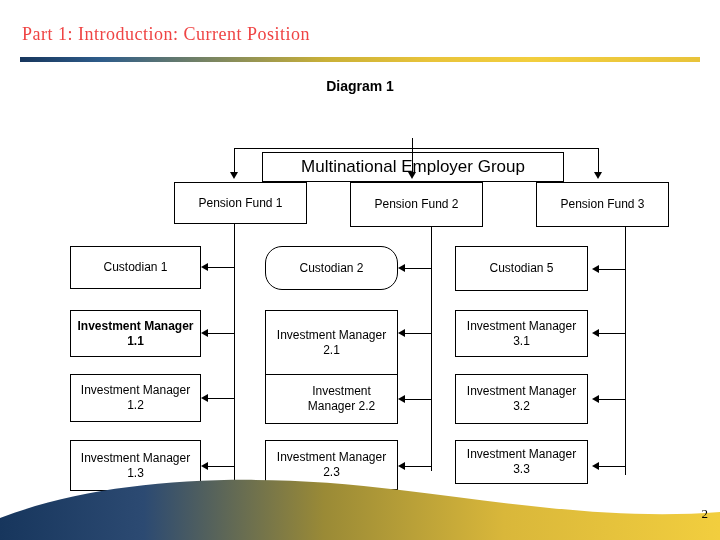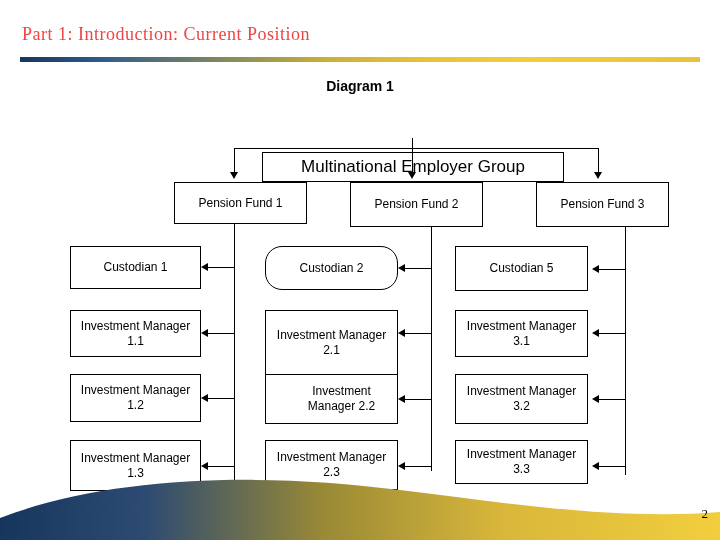--- a/index.html
+++ b/index.html
@@ -140,21 +140,21 @@
   <div class="arrow-down" style="left:594px; top:172px;"></div>
 
   <div class="node" style="left:174px; top:182px; width:133px; height:42px;">Pension Fund 1</div>
 
   <div class="line vline" style="left:234px; top:224px; height:258px;"></div>
 
   <div class="node" style="left:70px; top:246px; width:131px; height:43px;">Custodian 1</div>
   <div class="line hline" style="left:208px; top:267px; width:26px;"></div>
   <div class="arrow-left" style="left:201px; top:263px;"></div>
 
-  <div class="node" style="left:70px; top:310px; width:131px; height:47px;">
+  <div class="node" style="left:70px; top:310px; width:131px; height:47px;font-weight:bold;">
     <span>Investment Manager 1.1</span>
   </div>
   <div class="line hline" style="left:208px; top:333px; width:26px;"></div>
   <div class="arrow-left" style="left:201px; top:329px;"></div>
 
   <div class="node" style="left:70px; top:374px; width:131px; height:48px;">
     <span>Investment Manager 1.2</span>
   </div>
   <div class="line hline" style="left:208px; top:398px; width:26px;"></div>
   <div class="arrow-left" style="left:201px; top:394px;"></div>

